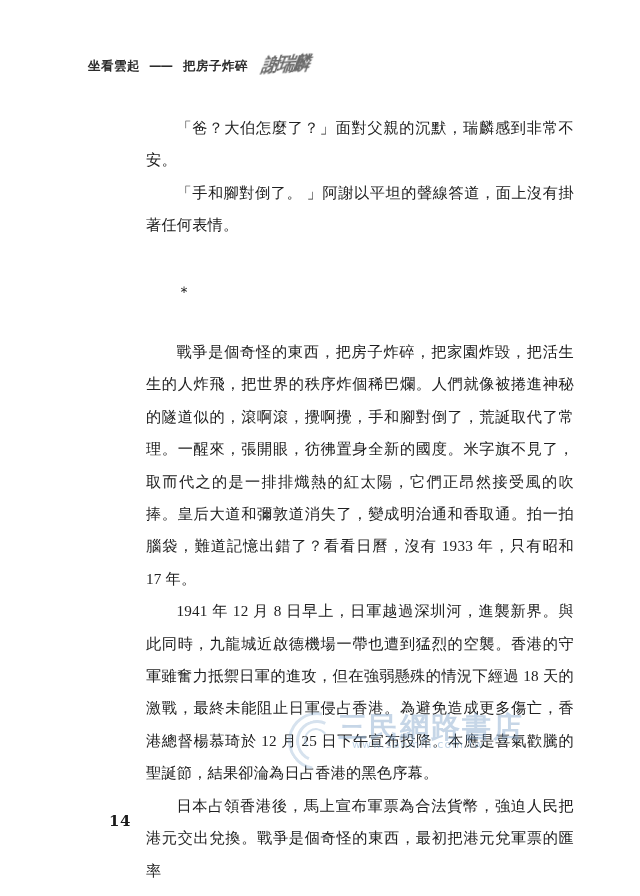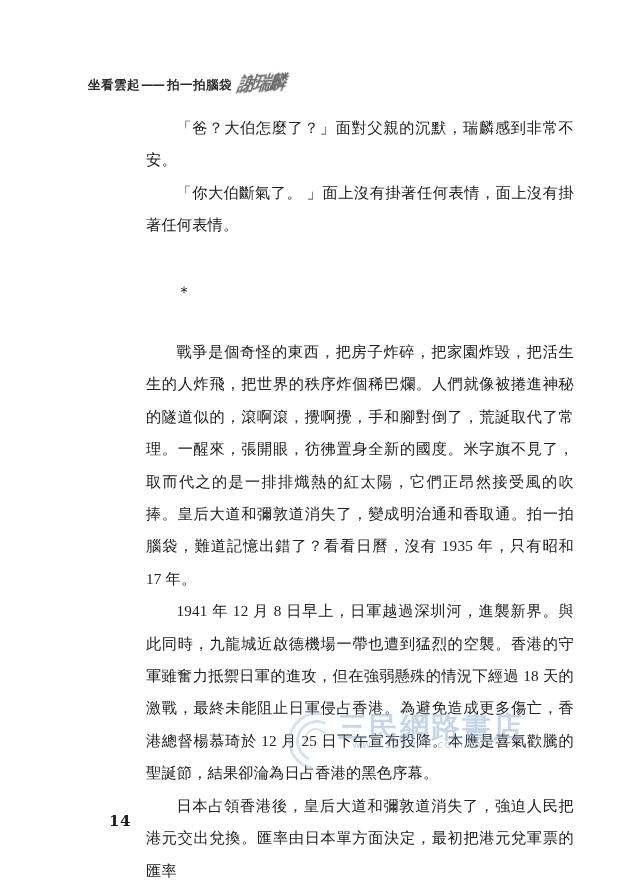--- a/index.html
+++ b/index.html
@@ -21,24 +21,24 @@
   .page {
     position: absolute;
     inset: 0;
     background: #ffffff;
   }
 
   
   .running-head {
     position: absolute;
     left: 88px;
-    top: 72px;
+    top: 53px;
     display: flex;
     align-items: baseline;
-    gap: 0;
+    gap: 8px;
     white-space: nowrap;
   }
   .running-head .rh-title {
     font-family: "DejaVu Sans", "Liberation Sans", sans-serif;
     font-size: 12.5px;
     font-weight: 700;
     letter-spacing: 0.5px;
     color: #2b2b2b;
   }
   .running-head .rh-dash {
@@ -173,36 +173,36 @@
   }
 </style>
 </head>
 <body>
 
 <div class="page">
 
   <div class="running-head">
     <span class="rh-title">坐看雲起</span>
     <span class="rh-dash">——</span>
-    <span class="rh-sub">拍一拍腦袋</span>
+    <span class="rh-sub">把房子炸碎</span>
     <span class="signature">謝瑞麟</span>
   </div>
 
   <div class="body-col">
 
     <p class="para indent">「爸？大伯怎麼了？」面對父親的沉默，瑞麟感到非常不安。</p>
-    <p class="para indent">「你大伯斷氣了。 」面上沒有掛著任何表情，面上沒有掛著任何表情。</p>
+    <p class="para indent">「手和腳對倒了。 」阿謝以平坦的聲線答道，面上沒有掛著任何表情。</p>
 
     <div class="gap-before-sep"></div>
     <div class="sep-mark">＊</div>
     <div class="gap-after-sep"></div>
 
-    <p class="para indent">戰爭是個奇怪的東西，把房子炸碎，把家園炸毀，把活生生的人炸飛，把世界的秩序炸個稀巴爛。人們就像被捲進神秘的隧道似的，滾啊滾，攪啊攪，手和腳對倒了，荒誕取代了常理。一醒來，張開眼，彷彿置身全新的國度。米字旗不見了，取而代之的是一排排熾熱的紅太陽，它們正昂然接受風的吹捧。皇后大道和彌敦道消失了，變成明治通和香取通。拍一拍腦袋，難道記憶出錯了？看看日曆，沒有 1935 年，只有昭和 17 年。</p>
+    <p class="para indent">戰爭是個奇怪的東西，把房子炸碎，把家園炸毀，把活生生的人炸飛，把世界的秩序炸個稀巴爛。人們就像被捲進神秘的隧道似的，滾啊滾，攪啊攪，手和腳對倒了，荒誕取代了常理。一醒來，張開眼，彷彿置身全新的國度。米字旗不見了，取而代之的是一排排熾熱的紅太陽，它們正昂然接受風的吹捧。皇后大道和彌敦道消失了，變成明治通和香取通。拍一拍腦袋，難道記憶出錯了？看看日曆，沒有 1933 年，只有昭和 17 年。</p>
     <p class="para indent">1941 年 12 月 8 日早上，日軍越過深圳河，進襲新界。與此同時，九龍城近啟德機場一帶也遭到猛烈的空襲。香港的守軍雖奮力抵禦日軍的進攻，但在強弱懸殊的情況下經過 18 天的激戰，最終未能阻止日軍侵占香港。為避免造成更多傷亡，香港總督楊慕琦於 12 月 25 日下午宣布投降。本應是喜氣歡騰的聖誕節，結果卻淪為日占香港的黑色序幕。</p>
-    <p class="para indent">日本占領香港後，皇后大道和彌敦道消失了，強迫人民把港元交出兌換。匯率由日本單方面決定，最初把港元兌軍票的匯率</p>
+    <p class="para indent">日本占領香港後，馬上宣布軍票為合法貨幣，強迫人民把港元交出兌換。戰爭是個奇怪的東西，最初把港元兌軍票的匯率</p>
 
   </div>
 
   <div class="watermark">
     <div class="wm-logo">
       <span class="wm-ring r1"></span>
       <span class="wm-ring r2"></span>
       <span class="wm-ring r3"></span>
     </div>
     <div class="wm-cn">三民網路書店</div>

